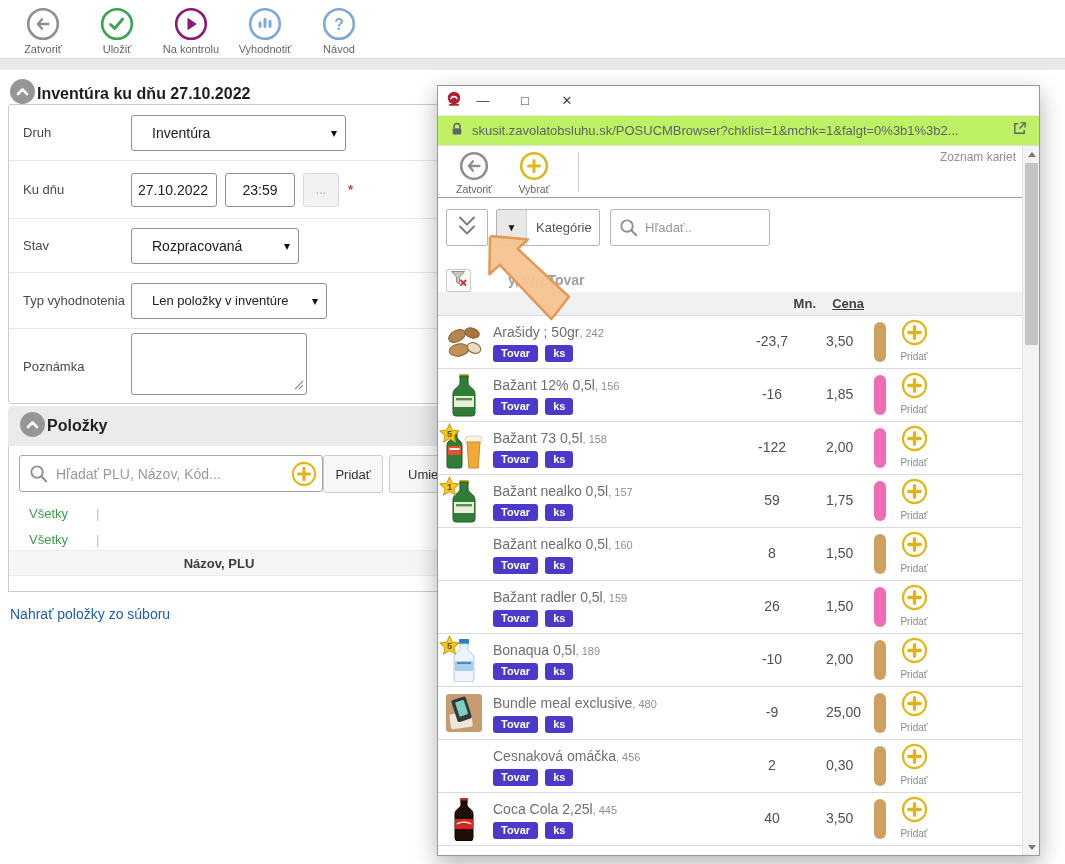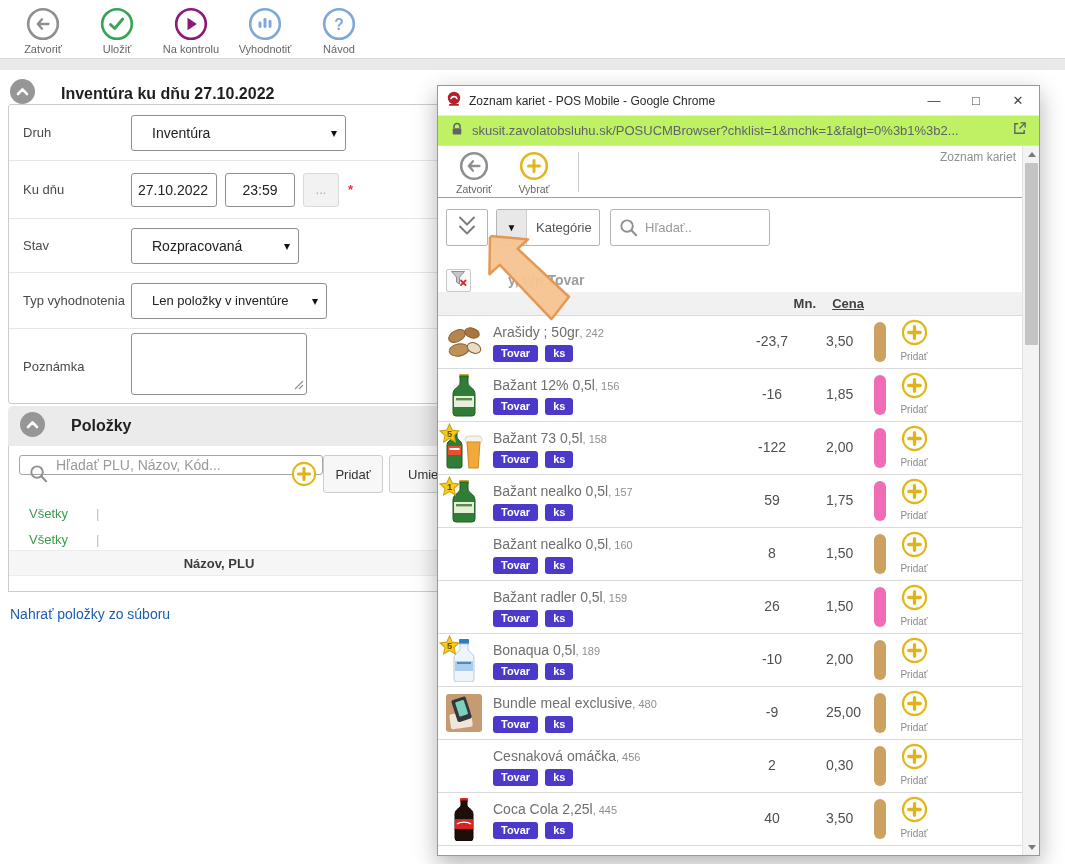--- a/index.html
+++ b/index.html
@@ -8,38 +8,38 @@
   #stage{position:relative;width:1065px;height:864px;background:#fff;overflow:hidden}
 
   
   .mtb{position:absolute;left:0;top:0;width:100%;height:58px;background:#fff;display:flex;gap:12px;padding:7px 0 0 12px}
   .tbi{min-width:62px;text-align:center;cursor:pointer}
   .tbi svg{display:block;margin:0 auto}
   .tbl{font-size:11px;color:#666;margin-top:2px;white-space:nowrap}
   .band{position:absolute;left:0;top:58px;width:100%;height:12px;background:#e9e9e9;border-top:1px solid #d9d9d9}
 
   
-  .phead{display:flex;align-items:center;gap:26px;font-weight:bold;font-size:16px;color:#1f1f1f}
+  .phead{display:flex;align-items:center;gap:2px;font-weight:bold;font-size:16px;color:#1f1f1f}
   #p1head{position:absolute;left:10px;top:79px;width:420px}
   #p1body{position:absolute;left:8px;top:104px;width:1000px;background:#fff;border:1px solid #ccc;border-radius:3px}
   .frow{display:flex;align-items:center;border-bottom:1px solid #e6e6e6;padding-left:14px}
   .frow:last-child{border-bottom:none}
   .flabel{width:108px;font-size:13px;color:#4a4a4a;flex:none}
   .sel{border:1px solid #8f8f8f;border-radius:3px;height:36px;display:flex;align-items:center;background:#fff;cursor:pointer;position:relative;padding:0 26px 0 20px;font-size:14px;color:#222}
   .selc{position:absolute;right:8px;top:50%;transform:translateY(-50%);font-size:12px;color:#111}
   .tin{border:1px solid #8f8f8f;border-radius:3px;height:34px;font-size:14px;color:#222;padding:0 6px;font-family:"Liberation Sans",sans-serif;background:#fff}
   .more{width:36px;height:34px;background:#f2f2f2;border:1px solid #dadada;border-radius:3px;color:#ababab;margin-left:8px;font-size:13px;display:flex;align-items:center;justify-content:center;cursor:default}
   .req{color:#d33;margin-left:9px;font-weight:bold;font-size:13px}
   .tawrap{position:relative}
   .ta{width:176px;height:62px;border:1px solid #8f8f8f;border-radius:3px;resize:none;font-family:"Liberation Sans",sans-serif;font-size:13px;padding:4px 6px}
   .tacorner{position:absolute;right:3px;bottom:5px;pointer-events:none}
 
   #p2head{position:absolute;left:8px;top:406px;width:1000px;height:40px;background:#ebebeb;border-radius:5px 5px 0 0;padding-left:12px}
   #p2body{position:absolute;left:8px;top:446px;width:1000px;height:146px;background:#fff;border:1px solid #ccc;border-top:none}
-  .searchwrap{position:absolute;left:10px;top:9px;width:304px;height:20px}
+  .searchwrap{position:absolute;left:10px;top:9px;width:304px;height:37px}
   .searchwrap input{width:100%;height:100%;border:1px solid #a5a5a5;border-radius:3px;padding:0 40px 0 36px;font-size:14px;font-family:"Liberation Sans",sans-serif;color:#333}
   .searchwrap input::placeholder,#popSearch::placeholder{color:#9a9a9a}
   .sw-mag{position:absolute;left:9px;top:8px}
   .sw-plus{position:absolute;right:6px;top:6px;cursor:pointer}
   .gbtn{position:absolute;top:9px;height:38px;background:#f7f7f7;border:1px solid #ccc;border-radius:3px;font-size:13px;color:#333;display:flex;align-items:center;cursor:pointer}
   #addBtn{left:314px;width:60px;justify-content:center}
   #placeBtn{left:380px;width:120px;padding-left:18px}
   .greenlink{position:absolute;left:20px;font-size:13px;color:#3b9c4a;cursor:pointer}
   .linksep{margin-left:28px;color:#bbb}
   .hdrband{position:absolute;left:0;top:104px;width:998px;height:26px;background:#f6f6f6;border-top:1px solid #ececec;border-bottom:1px solid #ececec}
@@ -216,21 +216,20 @@
     <a id="fileLink">Nahrať položky zo súboru</a>
   </div>
 
   <div id="popup">
     <div class="ptitle">
       <span class="pfav" id="favicon"><svg width="16" height="16" viewBox="0 0 16 16">
             <circle cx="8" cy="7" r="6.2" fill="#b3202c"></circle>
             <path d="M5 7.5c1-2.5 5-2.5 6 0" stroke="#fff" stroke-width="1.6" fill="none" stroke-linecap="round"></path>
             <rect x="3" y="13" width="10" height="1.8" rx="0.9" fill="#b3202c"></rect>
           </svg></span>
-      <span class="pttxt">Zoznam kariet - POS Mobile - Google Chrome</span>
       <span id="winControls" style="display:flex">
           <span class="wctl">—</span>
           <span class="wctl">□</span>
           <span class="wctl">✕</span>
         </span>
     </div>
     <div class="urlbar">
       <span class="lock" id="lockIcon"><svg width="12" height="14" viewBox="0 0 14 16">
             <path d="M3.5 7V5a3.5 3.5 0 0 1 7 0v2" stroke="#5f6368" stroke-width="1.8" fill="none"></path>
             <rect x="2" y="7" width="10" height="7.5" rx="1.2" fill="#5f6368"></rect>

